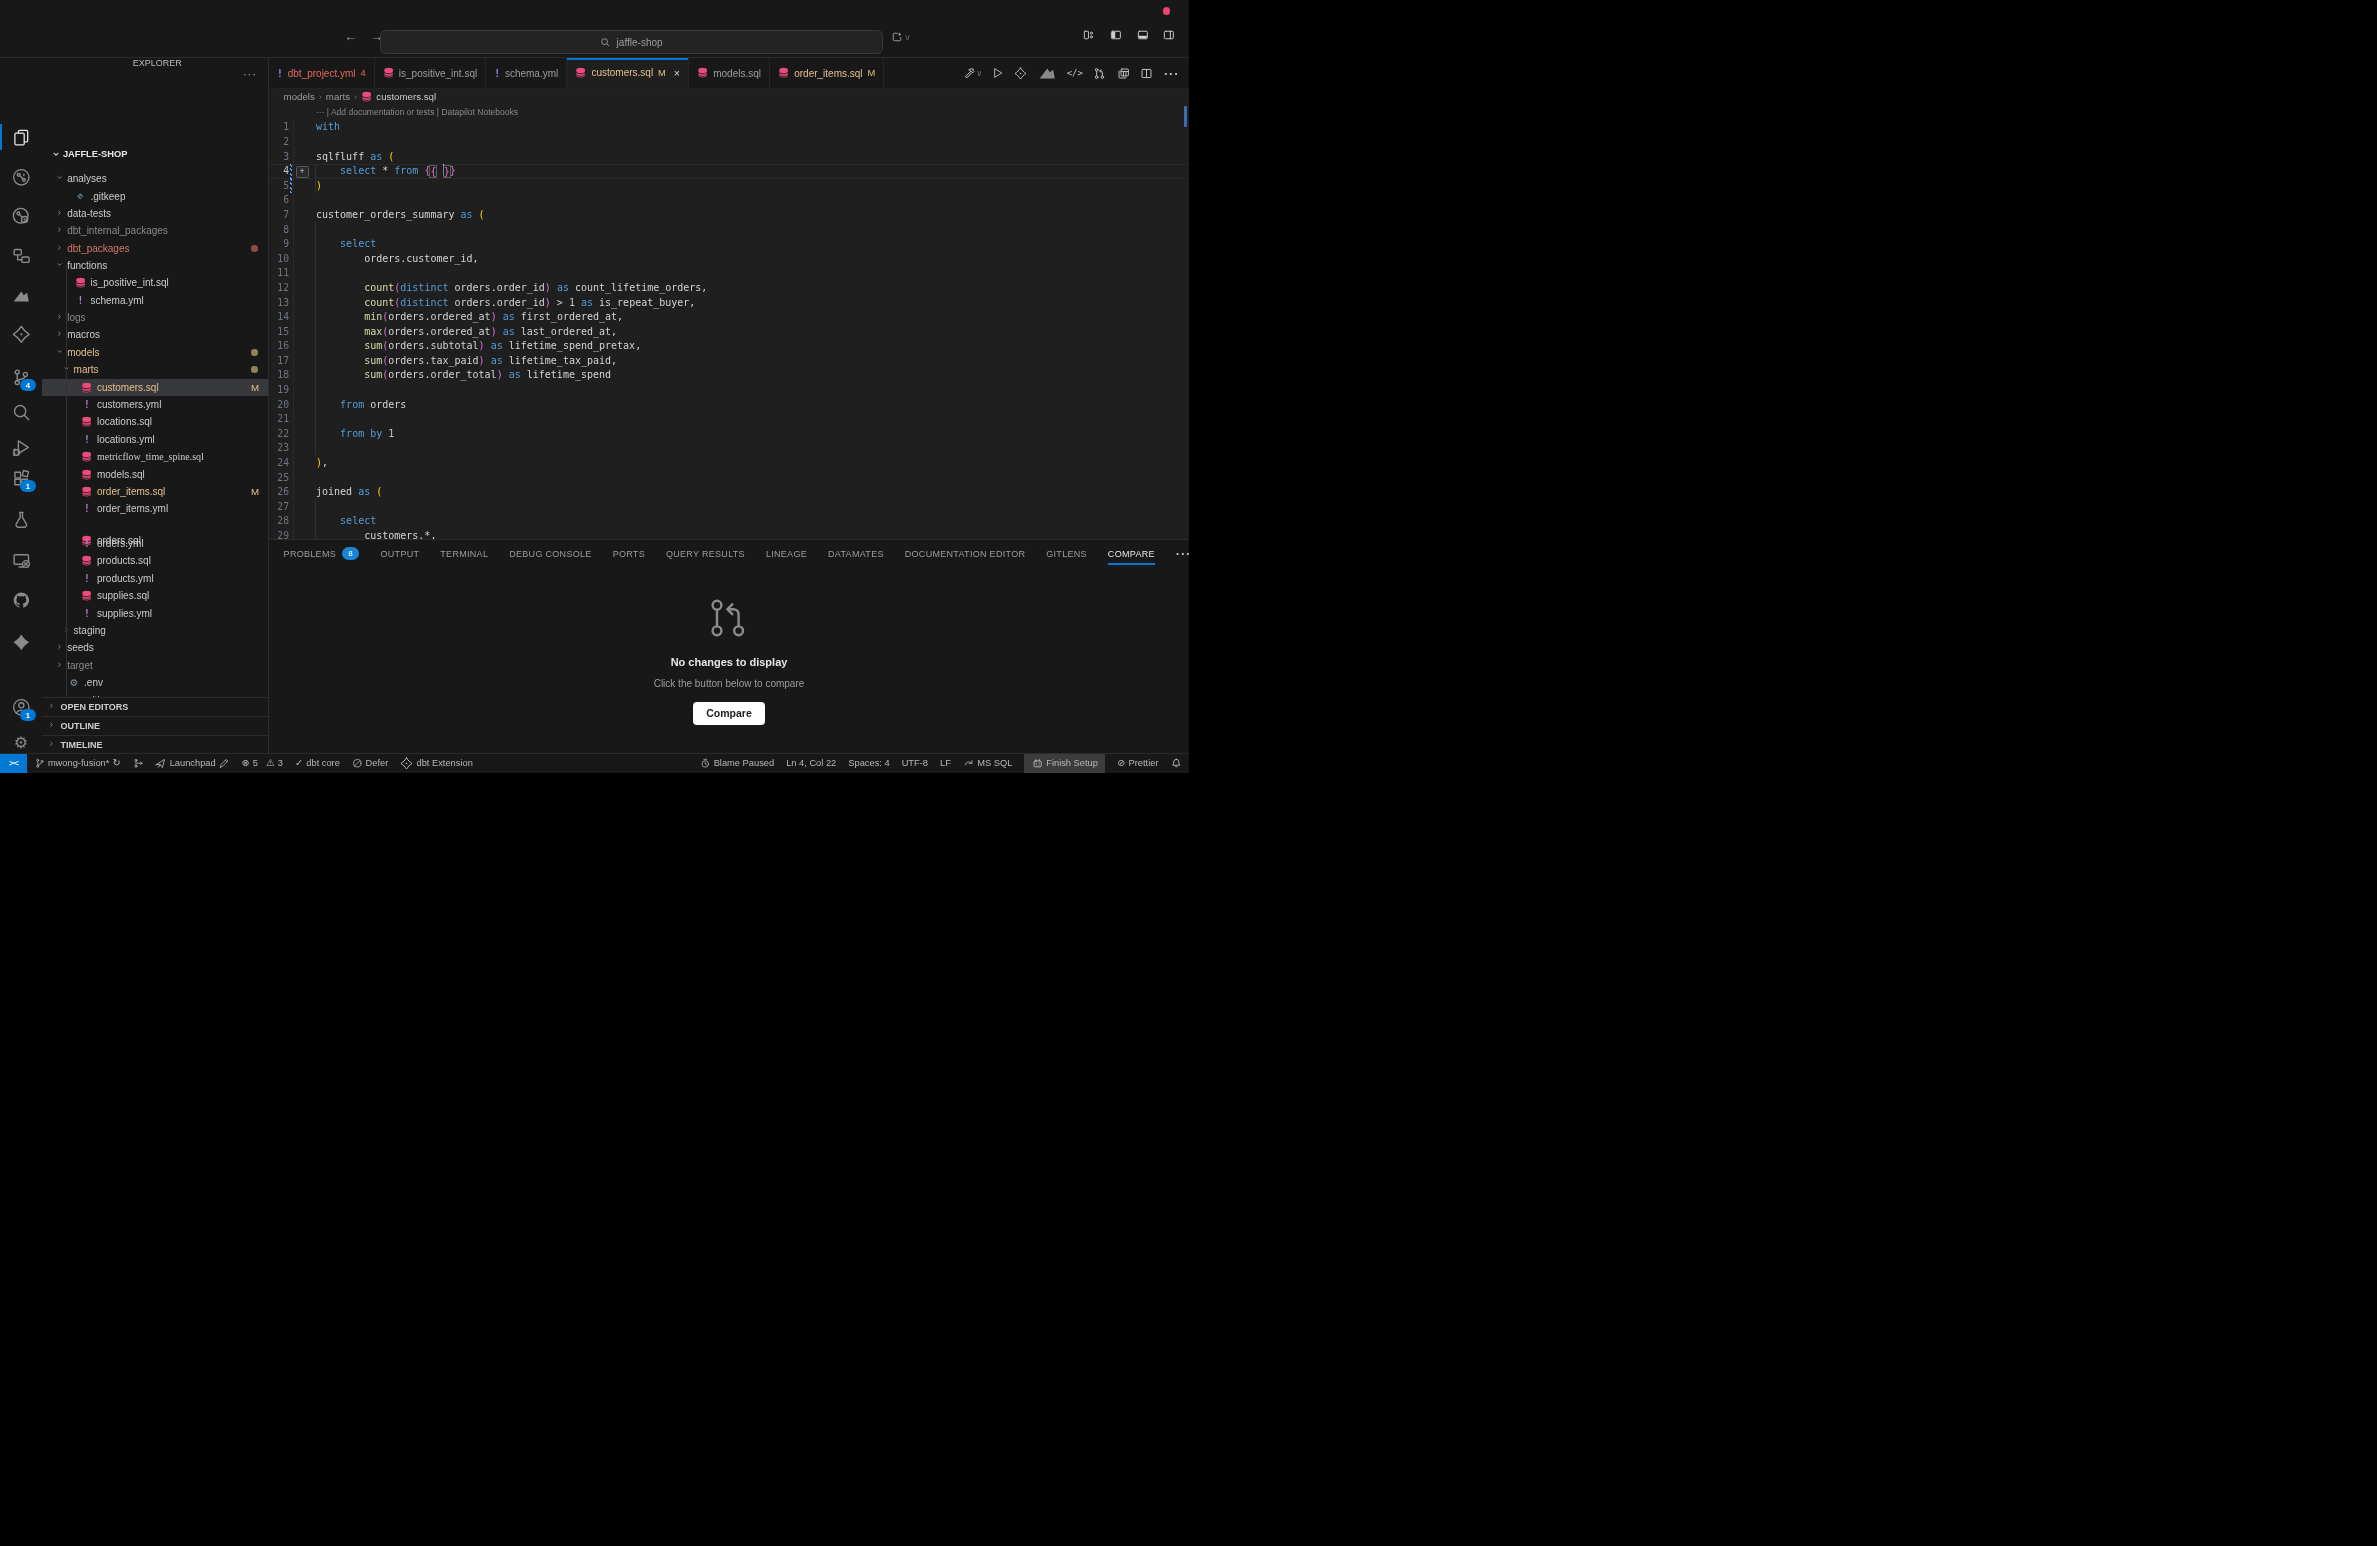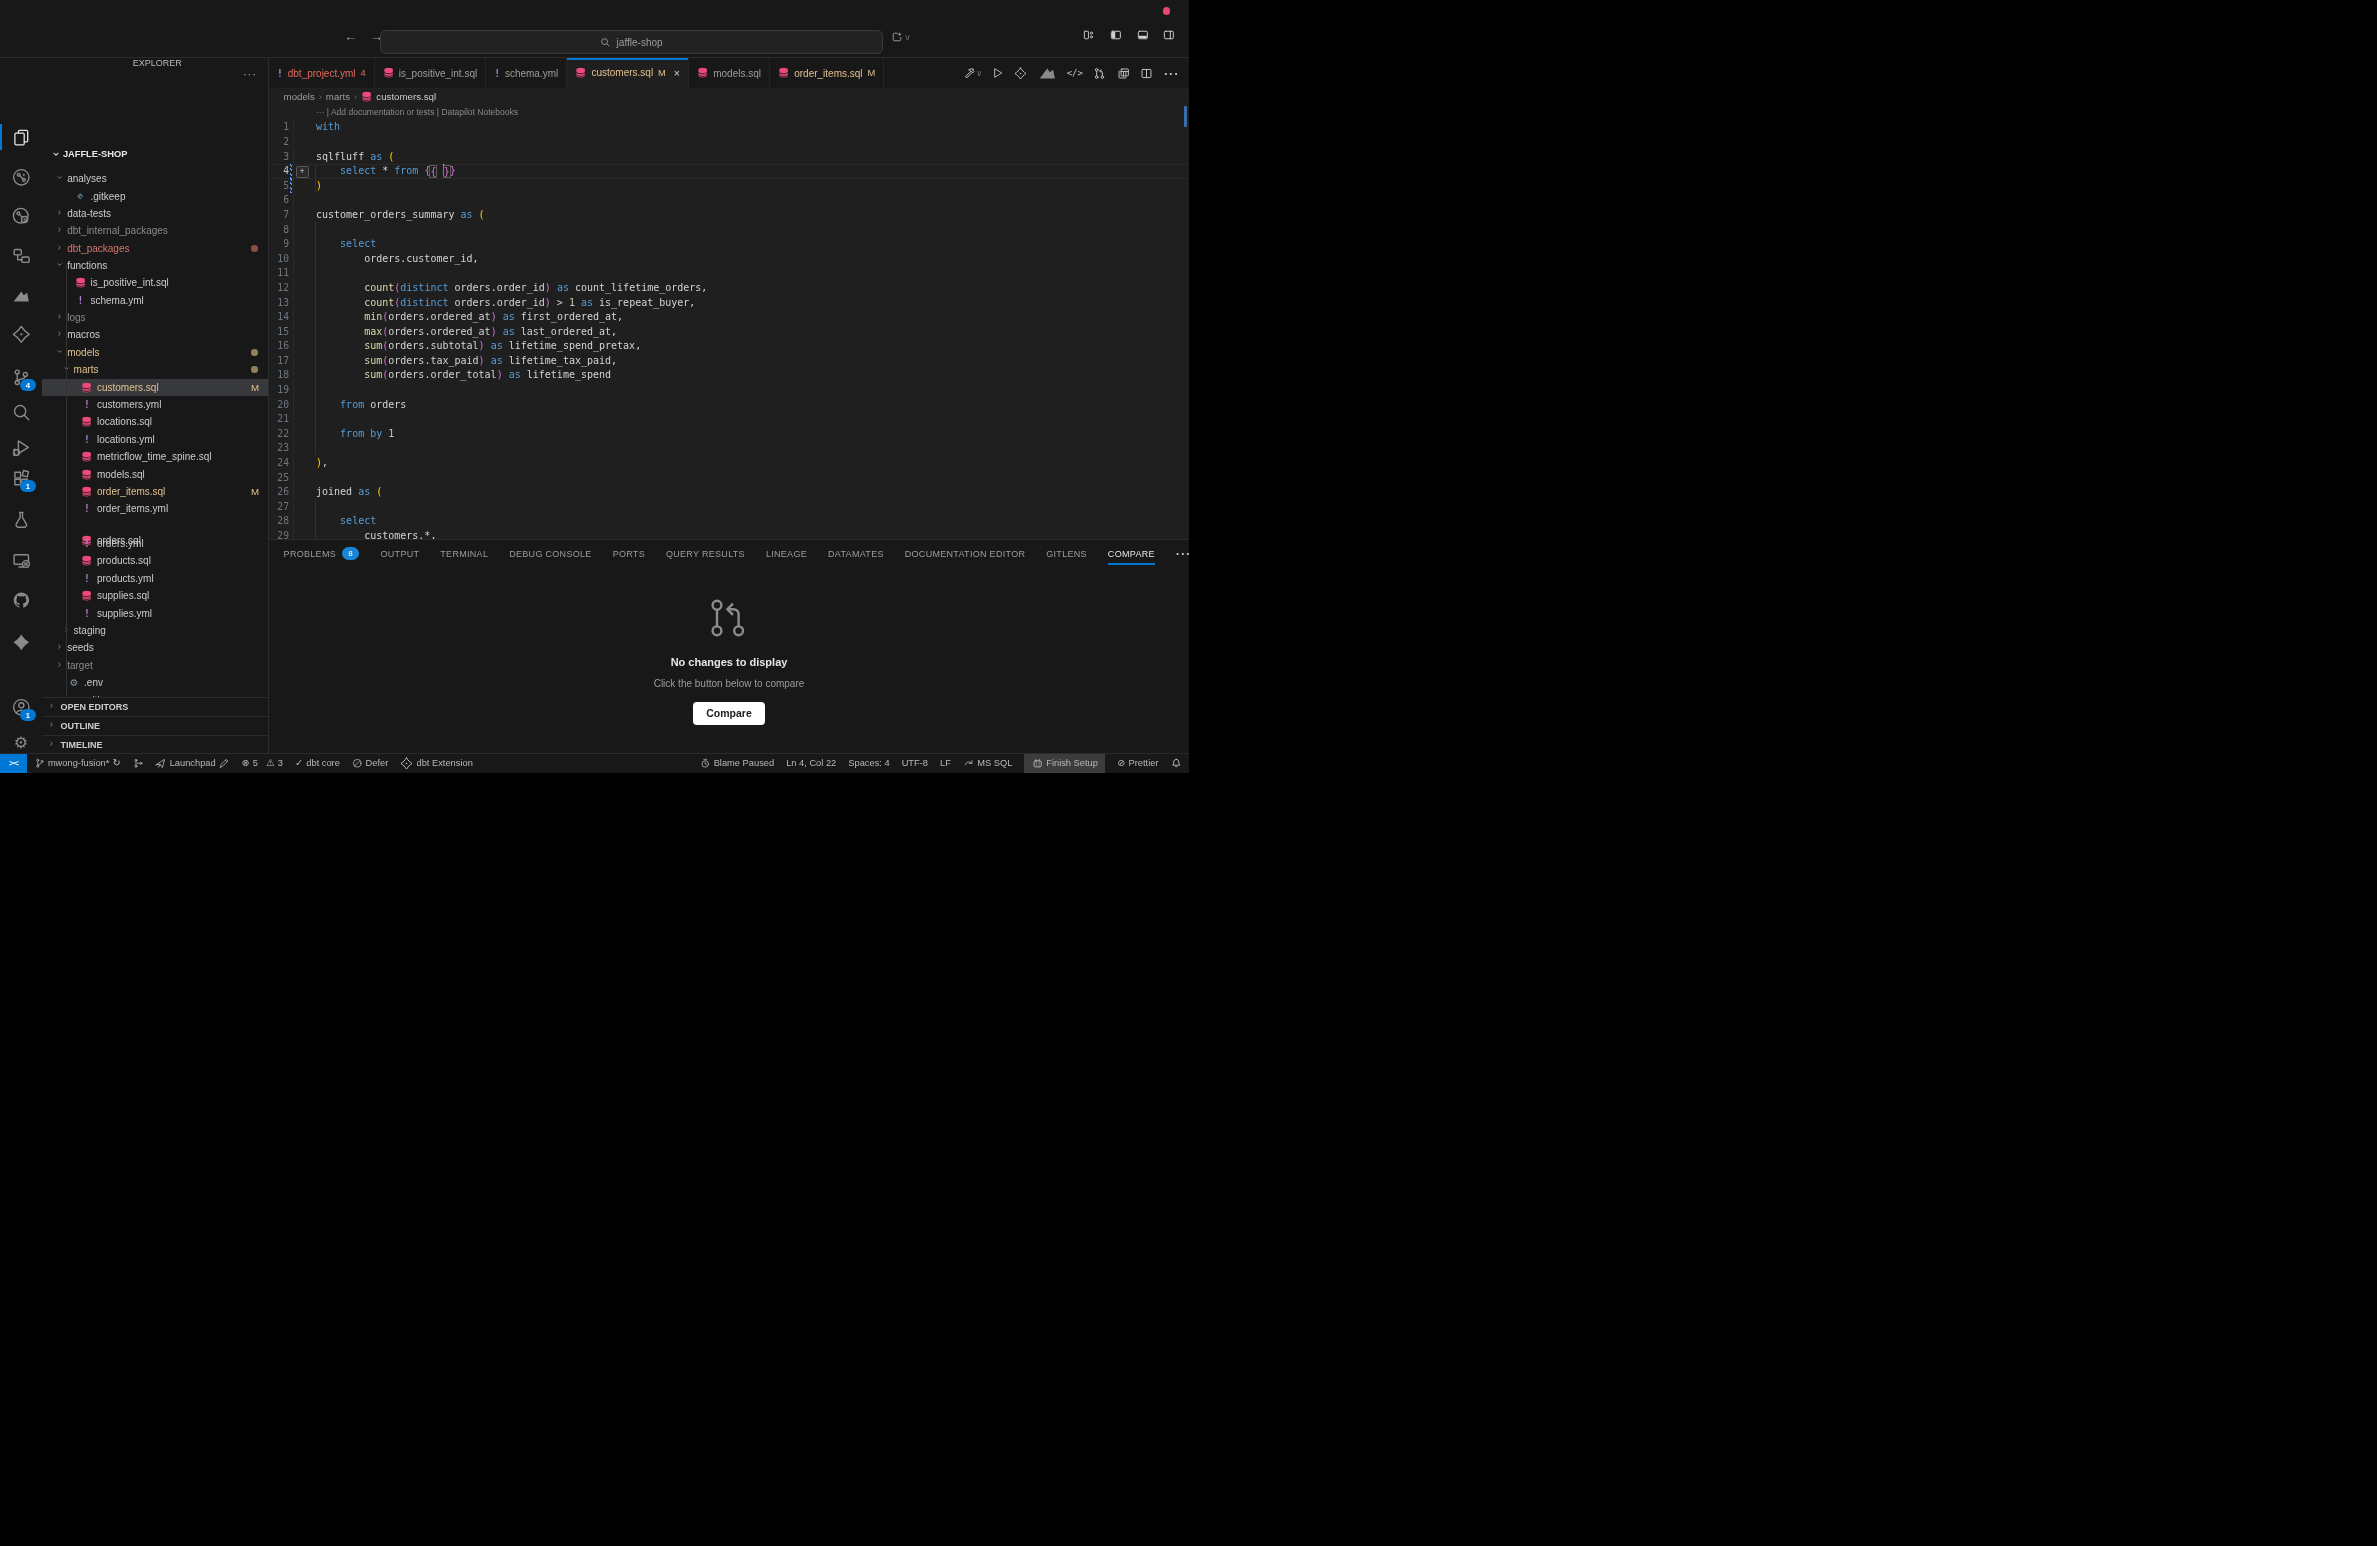--- a/index.html
+++ b/index.html
@@ -426,21 +426,21 @@
             </span>
             <span style="color:#cccccc">locations.sql</span>
           </div>
           <div class="trow" style="top: 261px; padding-left: 27.5px;">
             <span class="chev"></span>
             <span class="ficon ic">
               <span class="warnmark">!</span>
             </span>
             <span style="color:#cccccc">locations.yml</span>
           </div>
-          <div class="trow" style="top: 278px; padding-left: 27.5px;">
+          <div class="trow" style="top: 278px; padding-left: 27.5px; font-family: Liberation Serif, serif;">
             <span class="chev"></span>
             <span class="ficon ic">
               <svg width="11.3" height="11.3" viewBox="0 0 14 14">
                 <ellipse cx="7" cy="3" rx="5.2" ry="2.1" fill="#ec4a7a"></ellipse>
                 <path d="M1.8 3v7.9c0 1.2 2.3 2.1 5.2 2.1s5.2-.9 5.2-2.1V3z" fill="#ec4a7a"></path>
                 <path d="M1.8 6.3c0 1.2 2.3 2.1 5.2 2.1s5.2-.9 5.2-2.1M1.8 9.5c0 1.2 2.3 2.1 5.2 2.1s5.2-.9 5.2-2.1" stroke="#181818" stroke-width="1.1" fill="none"></path>
               </svg>
             </span>
             <span style="color:#cccccc">metricflow_time_spine.sql</span>
           </div>

